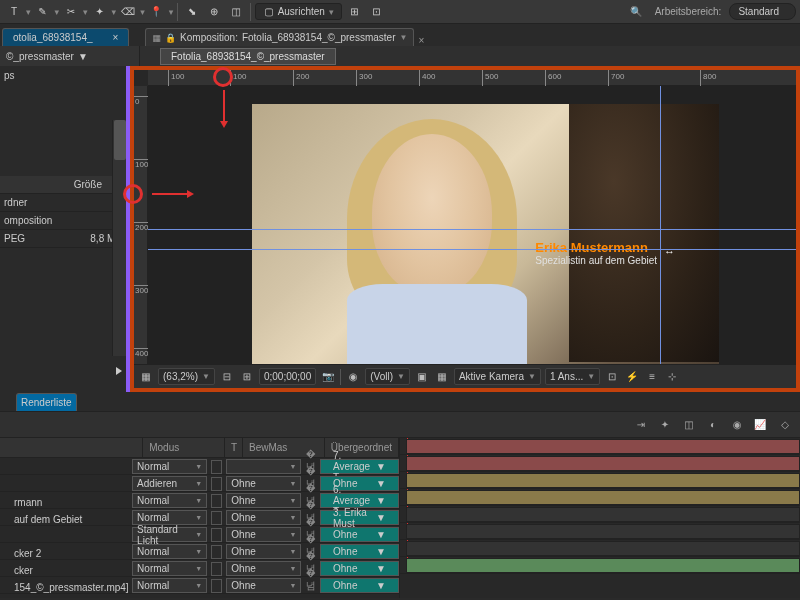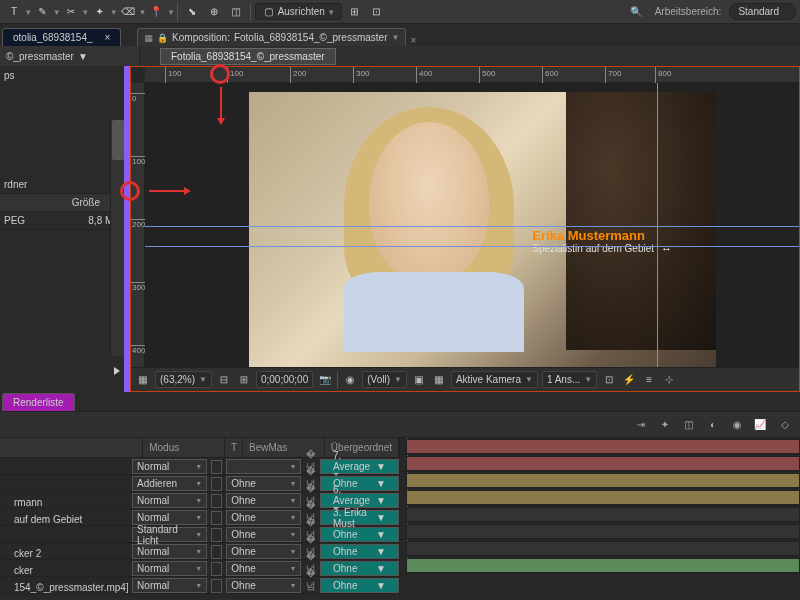--- a/index.html
+++ b/index.html
@@ -6,46 +6,46 @@
 body{background:#2a2a2a;width:800px;height:600px;overflow:hidden;position:relative}
 .toolbar{height:24px;background:#383838;border-bottom:1px solid #222;display:flex;align-items:center;padding:0 4px;gap:2px}
 .toolbar .tool-btn{width:20px;height:20px;display:flex;align-items:center;justify-content:center;color:#ccc}
 .toolbar .sep{width:1px;height:18px;background:#555;margin:0 2px}
 .toolbar .arrow{font-size:9px;color:#888}
 .toolbar .align-btn{display:flex;align-items:center;gap:4px;padding:2px 8px;background:#2d2d2d;border:1px solid #222;border-radius:3px}
 .toolbar .right{margin-left:auto;display:flex;align-items:center;gap:8px}
 .workspace-label{color:#aaa}
 .workspace-dd{background:#2d2d2d;border:1px solid #222;padding:2px 16px 2px 8px;border-radius:8px;position:relative}
 .under-tabs{height:22px;background:#2a2a2a;display:flex;align-items:flex-end;padding-left:0}
-.under-tabs .left-tab{background:#0f172a;border:1px solid #555;border-bottom:none;padding:3px 10px;margin-left:2px;display:flex;align-items:flex-start;gap:12px;border-radius:3px 3px 0 0}
+.under-tabs .left-tab{background:#0c4a6e;border:1px solid #555;border-bottom:none;padding:3px 10px;margin-left:2px;display:flex;align-items:flex-start;gap:20px;border-radius:3px 3px 0 0}
 .under-tabs .ddarrow{font-size:8px;color:#888}
 .under-tabs .comp-tab{margin-left:16px;display:flex;align-items:center;gap:4px;padding:3px 6px;background:#333;border:1px solid #555;border-bottom:none;border-radius:3px 3px 0 0}
 .under-tabs .comp-tab .lock{font-size:9px;color:#999}
 .under-tabs .comp-x{padding:0 4px;color:#999}
 .under-tabs .layer-tab{margin-left:12px;display:flex;align-items:center;gap:4px;color:#888;padding:3px 8px}
 .sq{width:9px;height:9px;background:#5a9e4f;display:inline-block}
 .subtab-row{height:20px;display:flex;align-items:center;background:#2f2f2f}
 .subtab-row .sub-left{width:140px;height:100%;background:#333;border-right:1px solid #222;display:flex;align-items:center;padding-left:6px}
 .subtab-row .sub-right{background:#444;border:1px solid #666;padding:2px 10px;margin-left:20px;color:#ddd}
 .mid{display:flex;height:326px}
-.left-col{width:130px;background:#2a2a2a;border-right:6px solid #8b5cf6;position:relative}
+.left-col{width:130px;background:#2a2a2a;border-right:4px solid #8b5cf6;position:relative}
 .left-col .row{height:18px;display:flex;align-items:center;padding:0 4px;border-bottom:1px solid #222}
 .left-col .row.hd{background:#333;color:#999;justify-content:space-between}
 .left-col .row .hd-spacer{flex:1}
 .left-col .scrollbar-v{position:absolute;right:0;top:54px;bottom:36px;width:14px;background:#333;border-left:1px solid #222}
 .left-col .thumb{position:absolute;top:0;width:12px;left:1px;height:40px;background:#555;border-radius:2px}
 .left-col .slider-row{position:absolute;bottom:14px;left:0;right:0;height:14px;display:flex;align-items:center;justify-content:flex-end;padding-right:4px}
 .left-col .play-arrow{width:0;height:0;border-top:4px solid transparent;border-bottom:4px solid transparent;border-left:6px solid #ccc}
-.viewer{flex:1;background:#272727;position:relative;border:1px solid #c2410c}
+.viewer{flex:1;background:#272727;position:relative;border:4px solid #c2410c}
 .ruler-h{position:absolute;top:0;left:14px;right:0;height:16px;background:#333;border-bottom:1px solid #222;display:flex}
 .ruler-v{position:absolute;top:16px;left:0;width:14px;bottom:24px;background:#333;border-right:1px solid #222}
 .ruler-h .tick{position:absolute;top:0;font-size:8px;color:#aaa;border-left:1px solid #888;height:16px;padding-left:2px;padding-top:2px}
 .ruler-v .tick{position:absolute;left:0;font-size:8px;color:#aaa;border-top:1px solid #888;width:14px;padding-left:1px}
 .canvas{position:absolute;top:16px;left:14px;right:0;bottom:24px;background:#222;overflow:hidden}
-.video{position:absolute;left:104px;top:9px;width:467px;height:322px;background:linear-gradient(135deg,#b8a98a 0%,#d4c5a8 28%,#e8d9bc 40%,#c8b898 55%,#6b5a48 78%,#3d3228 100%)}
+.video{position:absolute;left:104px;top:18px;width:467px;height:322px;background:linear-gradient(135deg,#b8a98a 0%,#d4c5a8 28%,#e8d9bc 40%,#c8b898 55%,#6b5a48 78%,#3d3228 100%)}
 .face{position:absolute;left:120px;top:30px;width:120px;height:160px;background:radial-gradient(ellipse at 50% 40%,#edd5b8 0%,#e2c4a0 50%,#d4b088 100%);border-radius:50% 50% 45% 45%}
 .hair{position:absolute;left:95px;top:15px;width:170px;height:200px;background:#d4b878;border-radius:50% 50% 30% 30%}
 .blouse{position:absolute;left:95px;top:180px;width:180px;height:80px;background:#c8d4e8;border-radius:20% 20% 0 0}
 .person2{position:absolute;right:0;top:0;width:150px;height:258px;background:radial-gradient(ellipse at 30% 30%,#4a3828 0%,#2d2218 60%,#1a1410 100%)}
 .orange-bar{position:absolute;left:0;right:0;bottom:0;height:5px;background:#ff8800}
 .lower-third{position:absolute;right:62px;top:136px;text-align:left}
 .lt-name{color:#ff8800;font-weight:bold;font-size:13px}
 .lt-role{color:#e0e0e0;font-size:10px}
 .guide-h{position:absolute;left:0;right:0;height:1px;background:#7090e0}
 .guide-v{position:absolute;top:0;bottom:0;width:1px;background:#7090e0}
@@ -54,21 +54,21 @@
 .red-arrow-d::after{content:'';position:absolute;bottom:-6px;left:-3px;width:0;height:0;border-left:4px solid transparent;border-right:4px solid transparent;border-top:7px solid #e03030}
 .red-arrow-r{position:absolute;height:2px;background:#e03030}
 .red-arrow-r::after{content:'';position:absolute;right:-6px;top:-3px;width:0;height:0;border-top:4px solid transparent;border-bottom:4px solid transparent;border-left:7px solid #e03030}
 .move-cursor{position:absolute;font-size:11px;color:#fff}
 .viewer-controls{position:absolute;bottom:0;left:0;right:0;height:24px;background:#303030;border-top:1px solid #222;display:flex;align-items:center;padding:0 4px;gap:4px}
 .vc-item{display:flex;align-items:center;gap:2px;padding:2px 4px;background:#2a2a2a;border:1px solid #444;border-radius:2px}
 .vc-icon{width:16px;height:16px;display:flex;align-items:center;justify-content:center;color:#bbb}
 .vc-dd{font-size:8px;color:#888;margin-left:2px}
 .vc-sep{width:1px;height:16px;background:#555}
 .render-tab{height:20px;background:#2a2a2a;border-bottom:1px solid #222;display:flex;align-items:center}
-.render-tab .tab{background:#a21caf;padding:3px 10px;border:1px solid #555;border-bottom:none;border-radius:3px 3px 0 0;margin-left:2px}
+.render-tab .tab{background:#0369a1;padding:3px 4px;border:1px solid #555;border-bottom:none;border-radius:3px 3px 0 0;margin-left:16px}
 .tl-toolbar{height:26px;background:#303030;border-bottom:1px solid #222;display:flex;align-items:center;justify-content:flex-end;padding:0 6px;gap:6px}
 .tl-tool{width:18px;height:18px;display:flex;align-items:center;justify-content:center;color:#aaa}
 .timeline{display:flex;height:160px;background:#282828}
 .tl-left{width:400px;border-right:1px solid #222}
 .tl-right{flex:1;position:relative}
 .tl-head{height:20px;background:#333;display:flex;align-items:center;border-bottom:1px solid #222}
 .tl-head .col{padding:0 6px;color:#999;border-right:1px solid #222;height:100%;display:flex;align-items:center}
 .tl-row{height:17px;display:flex;align-items:flex-end;border-bottom:1px solid #222}
 .tl-row .label{width:170px;padding-left:14px;color:#ccc}
 .tl-row .dd{width:96px;height:15px;background:#333;border:1px solid #555;display:flex;align-items:center;justify-content:space-between;padding:0 4px;margin-right:4px}
@@ -145,28 +145,31 @@
       <span class="ddarrow" style="margin-left:4px">▼</span>
   </div>
   <div class="sub-right">Fotolia_68938154_©_pressmaster</div>
 </div>
 
 <div class="mid">
   <div class="left-col">
     <div style="height:110px;background:#2a2a2a;display:flex;align-items:flex-start;padding:4px">
         <span>ps</span>
       </div>
-    <div class="row">
-        <span>rdner</span>
-      </div>
     <div class="row hd">
       <span class="hd-spacer"></span>
         <span>Größe</span>
         <span style="width:20px;text-align:right">Fr</span>
     </div>
+    <div class="row">
+        <span>rdner</span>
+      </div>
+    <div class="row">
+        <span>omposition</span>
+      </div>
     <div class="row">
         <span>PEG</span>
         <span style="margin-left:auto">8,8 MB</span>
       </div>
     <div class="scrollbar-v">
         <div class="thumb"></div>
       </div>
     <div class="slider-row">
         <div class="play-arrow"></div>
       </div>
@@ -175,21 +178,21 @@
   <div class="viewer">
     <div class="ruler-h">
       <div class="tick" style="left:20px">100</div>
       <div class="tick" style="left:82px">100</div>
       <div class="tick" style="left:145px">200</div>
       <div class="tick" style="left:208px">300</div>
       <div class="tick" style="left:271px">400</div>
       <div class="tick" style="left:334px">500</div>
       <div class="tick" style="left:397px">600</div>
       <div class="tick" style="left:460px">700</div>
-      <div class="tick" style="left:510px">800</div>
+      <div class="tick" style="left:552px">800</div>
     </div>
     <div class="ruler-v">
       <div class="tick" style="top:10px">0</div>
       <div class="tick" style="top:73px">100</div>
       <div class="tick" style="top:136px">200</div>
       <div class="tick" style="top:199px">300</div>
       <div class="tick" style="top:262px">400</div>
     </div>
     <div class="canvas">
       <div class="video">

